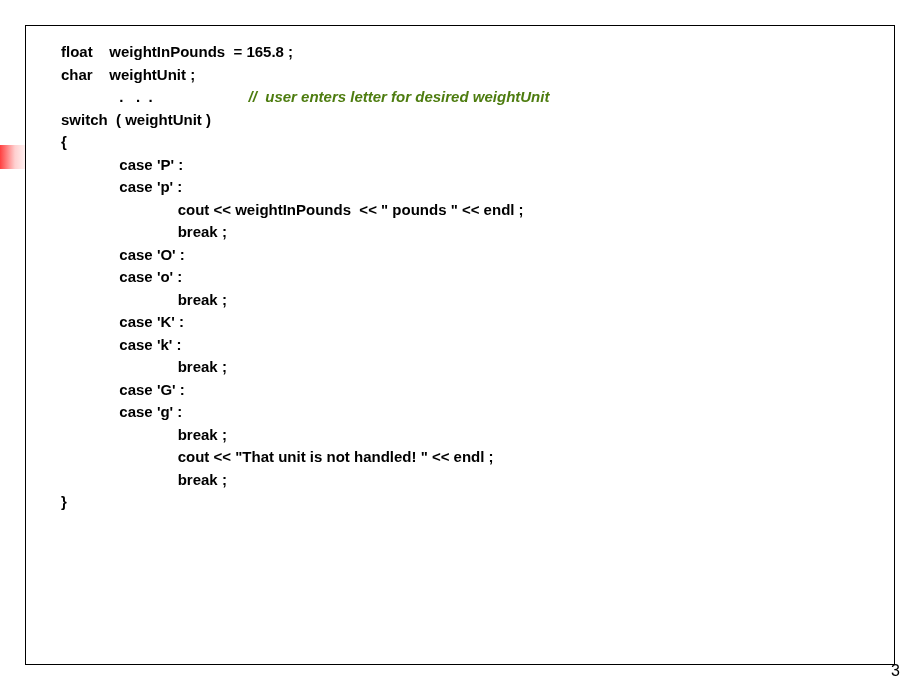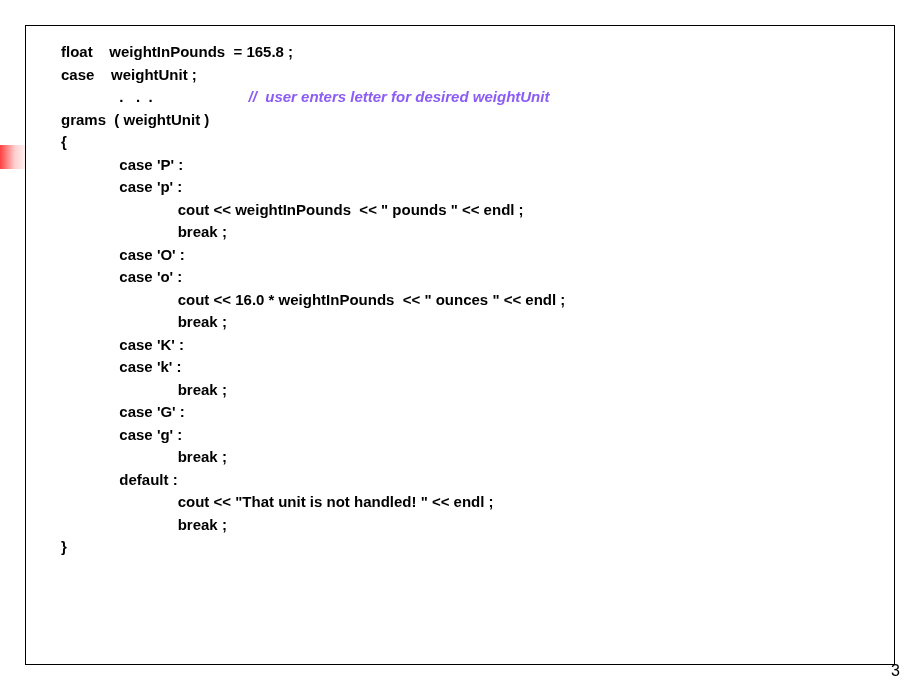--- a/index.html
+++ b/index.html
@@ -30,56 +30,54 @@
     }
     .line {
       font-family: Arial, Helvetica, sans-serif;
       font-weight: bold;
       font-size: 15px;
       color: #000000;
       white-space: pre;
       line-height: 1.5;
     }
     .comment {
-      color: #8b5cf6;
+      color: #4d7c0f;
       font-style: italic;
       font-weight: bold;
     }
     .page-num {
       position: absolute;
       right: 20px;
       bottom: 10px;
       font-size: 16px;
       color: #000000;
     }
   </style>
 </head>
 <body>
 
 <div class="gradient-tab"></div>
 
 <div class="code-box">
   <div class="line">float    weightInPounds  = 165.8 ;</div>
-  <div class="line">case    weightUnit ;</div>
+  <div class="line">char    weightUnit ;</div>
   <div class="line"><span>              .   .  .                       </span><span class="comment">//  user enters letter for desired weightUnit</span></div>
-  <div class="line">grams  ( weightUnit )</div>
+  <div class="line">switch  ( weightUnit )</div>
   <div class="line">{</div>
   <div class="line">              case 'P' :</div>
   <div class="line">              case 'p' :</div>
   <div class="line">                            cout &lt;&lt; weightInPounds  &lt;&lt; " pounds " &lt;&lt; endl ;</div>
   <div class="line">                            break ;</div>
   <div class="line">              case 'O' :</div>
   <div class="line">              case 'o' :</div>
-  <div class="line">                            cout &lt;&lt; 16.0 * weightInPounds  &lt;&lt; " ounces " &lt;&lt; endl ;</div>
   <div class="line">                            break ;</div>
   <div class="line">              case 'K' :</div>
   <div class="line">              case 'k' :</div>
   <div class="line">                            break ;</div>
   <div class="line">              case 'G' :</div>
   <div class="line">              case 'g' :</div>
   <div class="line">                            break ;</div>
-  <div class="line">              default :</div>
   <div class="line">                            cout &lt;&lt; "That unit is not handled! " &lt;&lt; endl ;</div>
   <div class="line">                            break ;</div>
   <div class="line">}</div>
 </div>
 
 <div class="page-num">3</div>
 
 </body></html>

